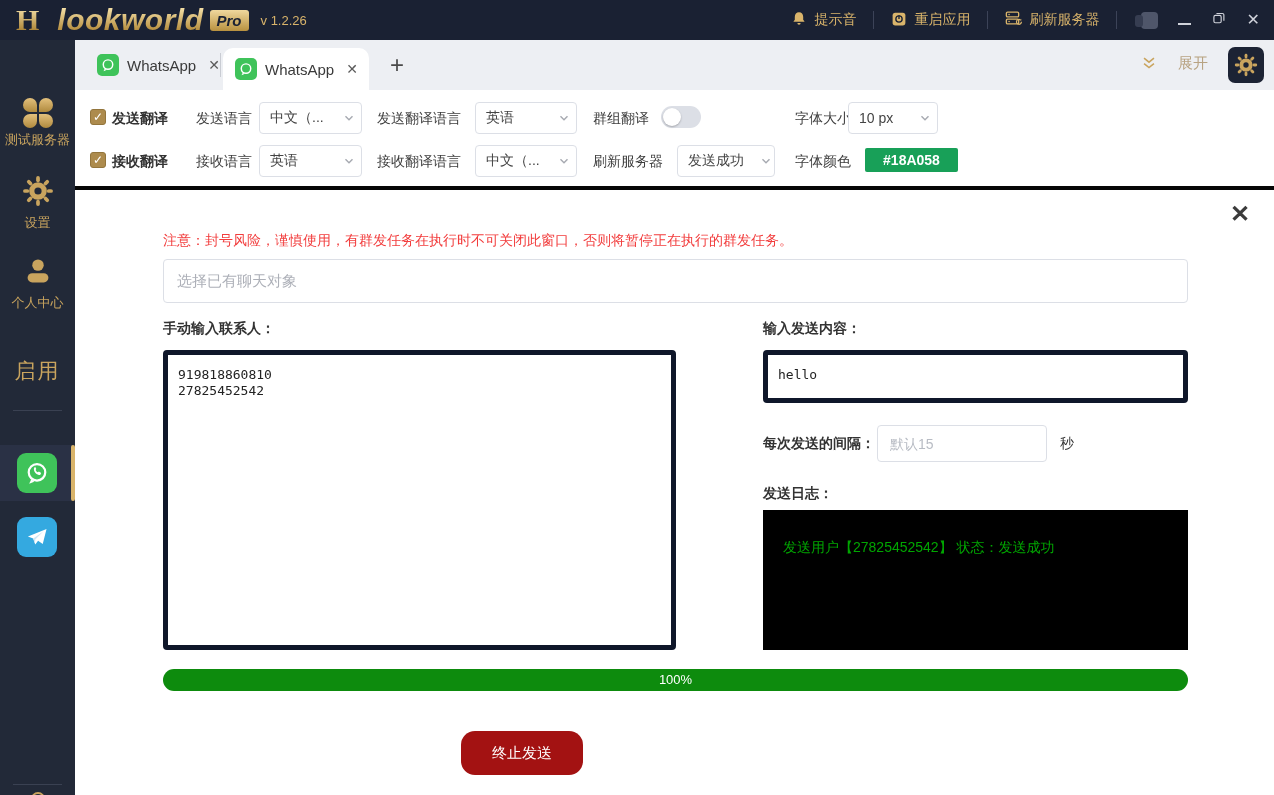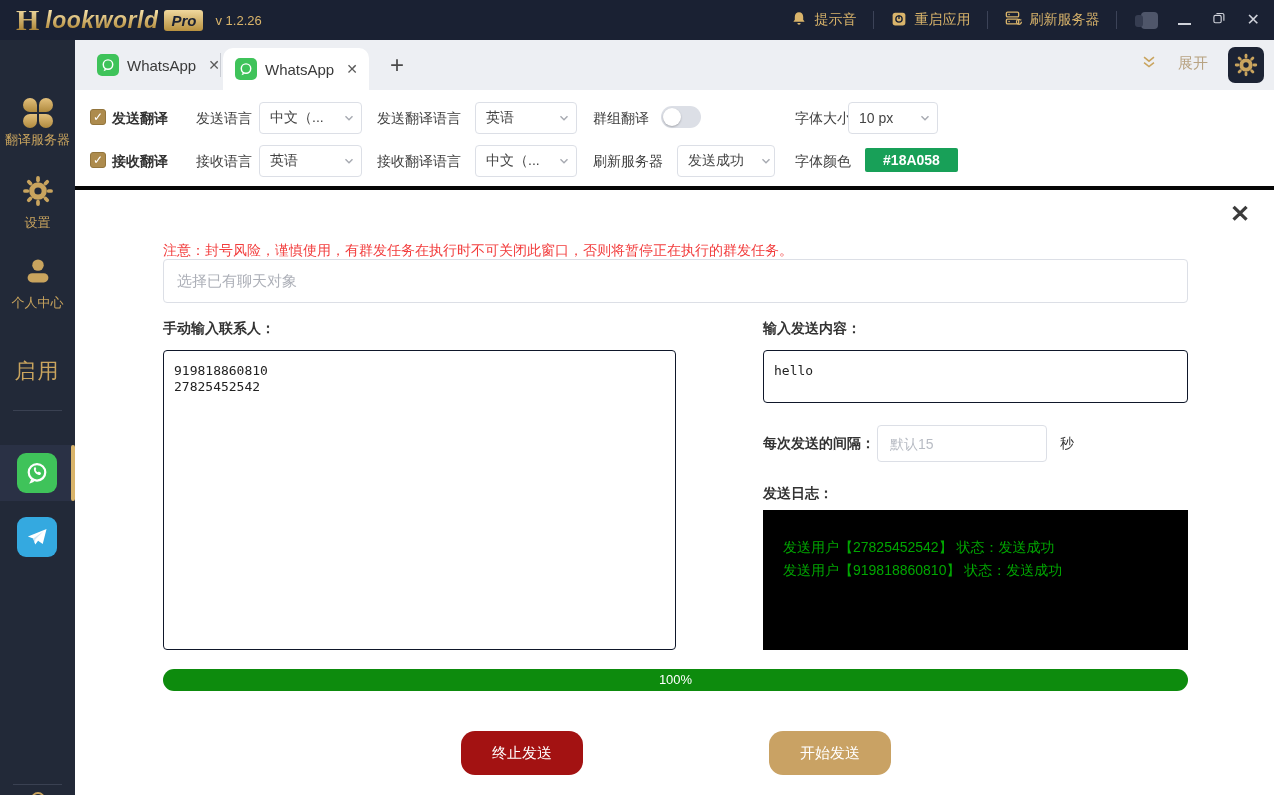--- a/index.html
+++ b/index.html
@@ -4,22 +4,22 @@
 <style>
   * { margin:0; padding:0; box-sizing:border-box; }
   html,body { width:1274px; height:795px; font-family:"Liberation Sans",sans-serif; background:#fff; overflow:hidden; }
   #stage { position:relative; width:1274px; height:795px; background:#fff; }
 
   
   .titlebar { position:absolute; left:0; top:0; width:1274px; height:40px; background:#1a2133; display:flex; align-items:center; }
   .logo-wrap { display:flex; align-items:center; padding-left:16px; gap:6px; }
   .logo-h { font-family:"Liberation Serif",serif; font-weight:bold; font-size:30px; line-height:30px;
             background:linear-gradient(180deg,#f4dfa6 10%,#a87f2f 90%); -webkit-background-clip:text; background-clip:text; color:transparent; }
-  .logo-text { font-style:italic; font-weight:900; font-size:23px; letter-spacing:.5px;
-               background:linear-gradient(180deg,#f4dfa6 15%,#b18837 85%); -webkit-background-clip:text; background-clip:text; color:transparent; }
+  .logo-text { font-style:italic; font-weight:900; font-size:30px; letter-spacing:.5px;
+               background:linear-gradient(180deg,#f4dfa6 15%,#b18837 85%); -webkit-background-clip:text; background-clip:text; color:transparent;margin-left:12px; }
   .logo-badge { background:linear-gradient(180deg,#f0d89e,#b8913f); color:#1a2133; font-style:italic; font-weight:900; font-size:15px;
                 padding:0 7px; border-radius:3px; line-height:21px; }
   .logo-version { color:#d9b46b; font-size:13px; margin-left:6px; }
   .tb-right { margin-left:auto; display:flex; align-items:center; gap:16px; padding-right:14px; }
   .tb-item { display:flex; align-items:center; gap:7px; color:#d9b46b; font-size:14px; cursor:pointer; }
   .tb-sep { width:1px; height:18px; background:#3c4358; }
   .tb-win { display:flex; align-items:center; gap:20px; margin-left:8px; color:#cfd2da; }
   .win-min { width:13px; height:2px; background:#cfd2da; display:inline-block; }
   .win-close { font-size:16px; color:#cfd2da; line-height:16px; }
   .tray-blob { width:17px; height:17px; border-radius:4px; background:#596074; opacity:.85; position:relative; }
@@ -41,46 +41,46 @@
   .tg-icon { position:absolute; left:17px; top:477px; width:40px; height:40px; border-radius:9px; background:#34a9e0; display:flex; align-items:center; justify-content:center; cursor:pointer; }
 
   
   .tabbar { position:absolute; left:75px; top:40px; width:1199px; height:50px; background:#edeff3; }
   .tab { position:absolute; top:0; height:50px; display:flex; align-items:center; gap:8px; padding:0 12px; font-size:15px; color:#3a3a3a; cursor:pointer; }
   .tab.active { top:8px; height:42px; background:#fff; border-radius:10px 10px 0 0; }
   .tab-wa { width:22px; height:22px; border-radius:5px; background:#3fc35a; display:flex; align-items:center; justify-content:center; flex:none; }
   .tab-x { font-size:14px; color:#5a5a5a; margin-left:4px; }
   .tab-sep { position:absolute; left:145px; top:13px; width:1px; height:24px; background:#c9ccd3; }
   .tab-plus { position:absolute; left:315px; top:11px; font-size:24px; color:#4a4a4a; cursor:pointer; font-weight:400; }
-  .expand { position:absolute; right:66px; top:14px; display:flex; align-items:flex-start; gap:20px; color:#b8a382; font-size:15px; cursor:pointer; }
+  .expand { position:absolute; right:66px; top:14px; display:flex; align-items:flex-end; gap:20px; color:#b8a382; font-size:15px; cursor:pointer; }
   .gearbtn { position:absolute; right:10px; top:7px; width:36px; height:36px; background:#1c2334; border-radius:7px; display:flex; align-items:center; justify-content:center; cursor:pointer; }
 
   
   .settings { position:absolute; left:75px; top:90px; width:1199px; height:96px; background:#fff; }
   .srow { position:absolute; left:0; width:1199px; height:34px; }
   .chk { position:absolute; width:16px; height:16px; background:#ad8b4d; border:1px solid #93753c; border-radius:3px; color:#fff; font-size:12px; line-height:14px; text-align:center; cursor:pointer; }
   .slabel { position:absolute; font-size:14px; color:#3d3d3d; white-space:nowrap; }
   .slabel.b { font-weight:bold; color:#333; }
   .sel { position:absolute; height:32px; border:1px solid #dcdfe6; border-radius:4px; background:#fff; display:flex; align-items:center;
          padding:0 6px 0 10px; font-size:14px; color:#444; cursor:pointer; overflow:hidden; white-space:nowrap; }
   .sel .chev { margin-left:auto; flex:none; }
   .toggle { position:absolute; width:40px; height:22px; border-radius:11px; background:#dcdfe6; cursor:pointer; }
   .toggle .knob { position:absolute; left:2px; top:2px; width:18px; height:18px; border-radius:50%; background:#fff; box-shadow:0 1px 2px rgba(0,0,0,.25); }
   .swatch { position:absolute; width:93px; height:24px; background:#18A058; color:#fff; font-size:14px; font-weight:bold; text-align:center; line-height:24px; border-radius:2px; cursor:pointer; }
 
   .blackline { position:absolute; left:75px; top:186px; width:1199px; height:4px; background:#060606; }
 
   
   .panel { position:absolute; left:75px; top:190px; width:1199px; height:605px; background:#fff; }
   .panel-close { position:absolute; right:24px; top:12px; font-size:24px; font-weight:bold; color:#3b3b3b; cursor:pointer; line-height:24px; }
-  .warning { position:absolute; left:88px; top:52px; font-size:14px; color:#f23c3c; }
+  .warning { position:absolute; left:88px; top:42px; font-size:14px; color:#f23c3c; }
   .bigselect { position:absolute; left:88px; top:69px; width:1025px; height:44px; border:1px solid #dcdfe6; border-radius:4px;
                display:flex; align-items:center; padding-left:13px; font-size:15px; color:#adb0b8; cursor:pointer; background:#fff; }
   .flabel { position:absolute; font-size:14px; font-weight:bold; color:#333; white-space:nowrap; }
-  .tarea { position:absolute; border:1px solid #0f172a; border-radius:4px; font-family:"DejaVu Sans Mono",monospace; font-size:13px;
+  .tarea { position:absolute; border:5px solid #0f172a; border-radius:4px; font-family:"DejaVu Sans Mono",monospace; font-size:13px;
            color:#222; padding:12px 10px; resize:none; line-height:16px; background:#fff; }
   .interval-input { position:absolute; left:802px; top:235px; width:170px; height:37px; border:1px solid #dcdfe6; border-radius:4px;
                     padding:0 12px; font-size:14px; color:#333; }
   .interval-input::placeholder { color:#b8bcc4; }
   .unit { position:absolute; left:985px; top:245px; font-size:14px; color:#333; }
   .logbox { position:absolute; left:688px; top:320px; width:425px; height:140px; background:#000; padding:26px 0 0 20px; overflow:hidden; }
   .logline { font-size:14px; color:#00a600; line-height:23px; white-space:nowrap; }
   .progress { position:absolute; left:88px; top:479px; width:1025px; height:22px; border-radius:11px; background:#0d8b0d;
               color:#fff; font-size:13px; text-align:center; line-height:22px; }
   .btn { position:absolute; top:541px; width:122px; height:44px; border:none; border-radius:14px; color:#fff; font-size:15px;
@@ -151,21 +151,21 @@
   </div>
 
   <div class="sidebar">
     <div class="side-item" style="top:58px;">
       <div class="petals">
         <span class="petal tl"></span>
           <span class="petal tr"></span>
           <span class="petal bl"></span>
           <span class="petal br"></span>
       </div>
-      <div class="side-label">翻译服务器</div>
+      <div class="side-label">测试服务器</div>
     </div>
 
     <div class="side-item" style="top:135px;">
       <svg width="32" height="32" viewBox="0 0 24 24">
         <g fill="#c9a45e">
           <circle cx="12" cy="12" r="6.6"></circle>
           <g>
             <rect x="10.6" y="0.8" width="2.8" height="4.6" rx="1.4"></rect>
             <rect x="10.6" y="0.8" width="2.8" height="4.6" rx="1.4" transform="rotate(45 12 12)"></rect>
             <rect x="10.6" y="0.8" width="2.8" height="4.6" rx="1.4" transform="rotate(90 12 12)"></rect>
@@ -353,22 +353,20 @@
     <div class="flabel" style="left:688px; top:130px;">输入发送内容：</div>
     <textarea class="tarea" style="left: 688px; top: 160px; width: 425px; height: 53px;">hello</textarea>
 
     <div class="flabel" style="left:688px; top:245px;">每次发送的间隔：</div>
     <input class="interval-input" type="text" placeholder="默认15" style="">
     <span class="unit">秒</span>
 
     <div class="flabel" style="left:688px; top:295px;">发送日志：</div>
     <div class="logbox">
       <div class="logline">发送用户【27825452542】 状态：发送成功</div>
-      <div class="logline">发送用户【919818860810】 状态：发送成功</div>
     </div>
 
     <div class="progress">100%</div>
 
     <button class="btn btn-stop">终止发送</button>
-    <button class="btn btn-start">开始发送</button>
   </div>
 
 </div>
 
 </body></html>

